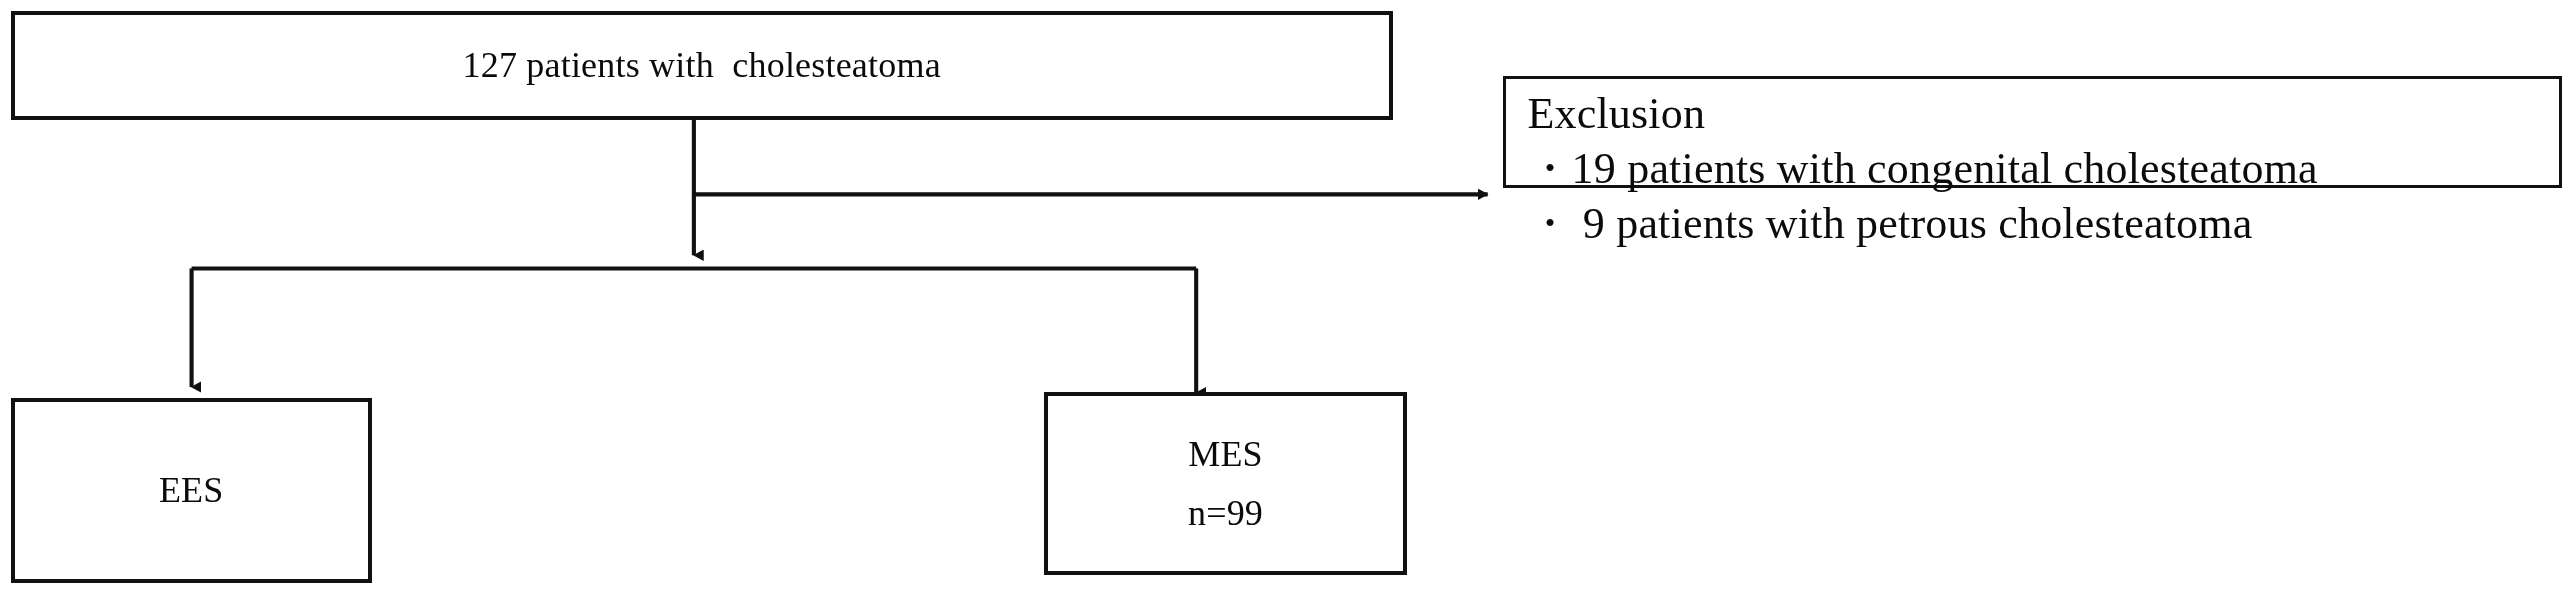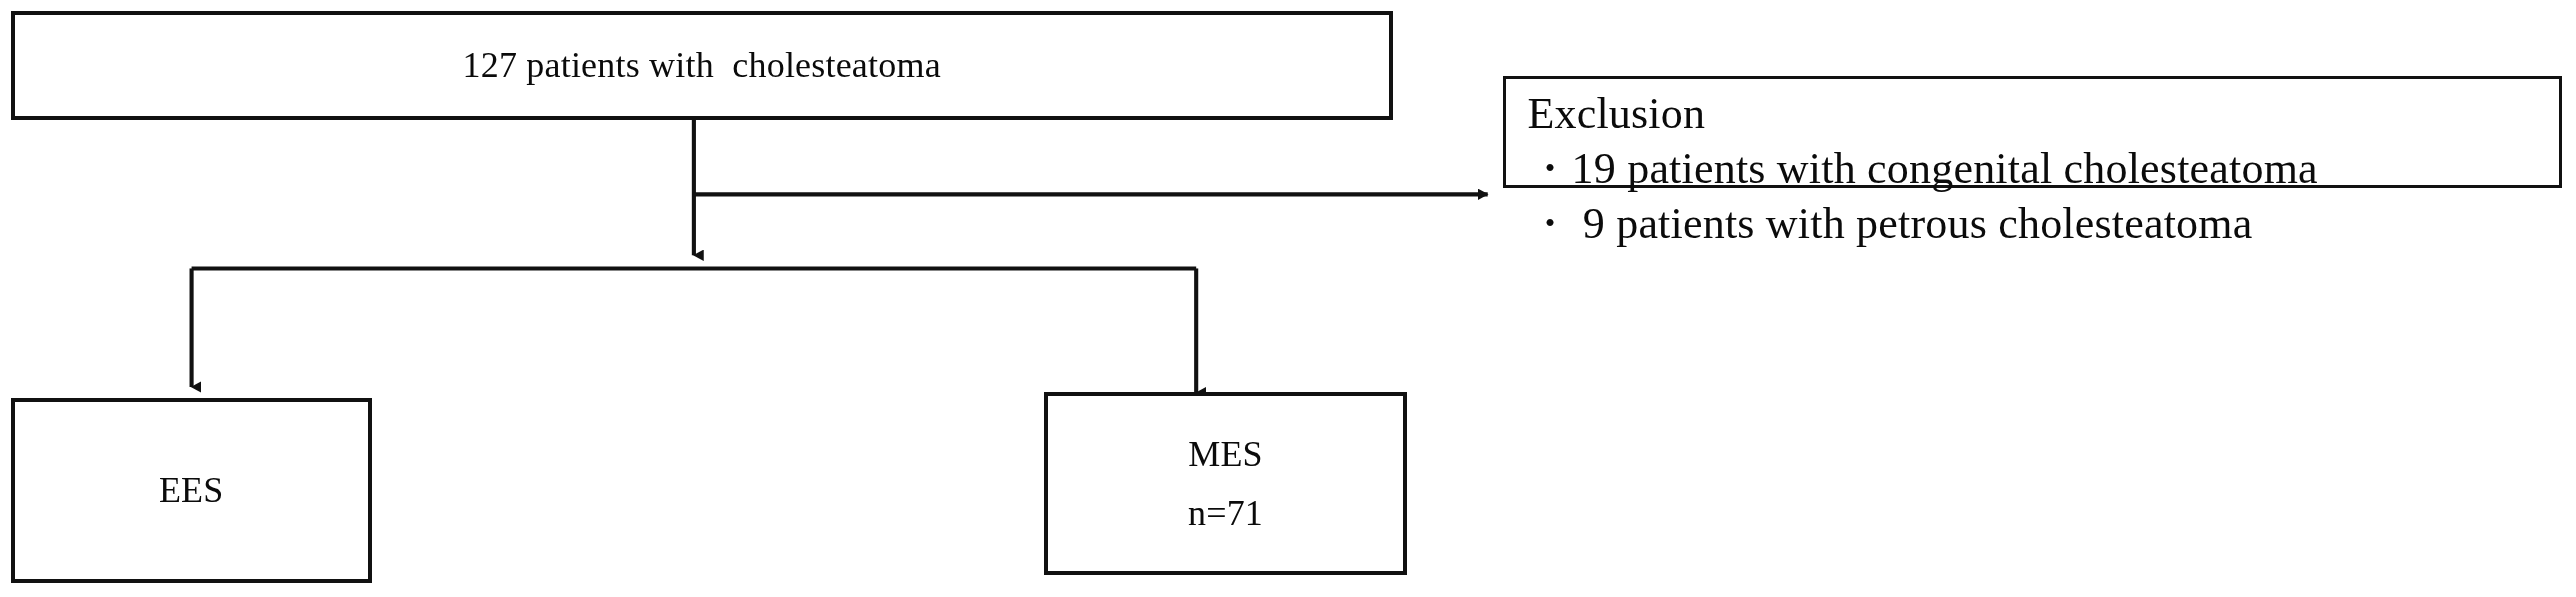--- a/index.html
+++ b/index.html
@@ -111,17 +111,17 @@
     <div class="line-text">・19 patients with congenital cholesteatoma</div>
     <div class="line-text">・ 9 patients with petrous cholesteatoma</div>
   </div>
 
   <div class="box box-center" id="box-ees">
     <div class="line-text">EES</div>
   </div>
 
   <div class="box box-center" id="box-mes">
     <div class="line-text">MES</div>
-    <div class="line-text">n=71</div>
+    <div class="line-text">n=99</div>
   </div>
 
 </div>
 
 
 </body></html>

